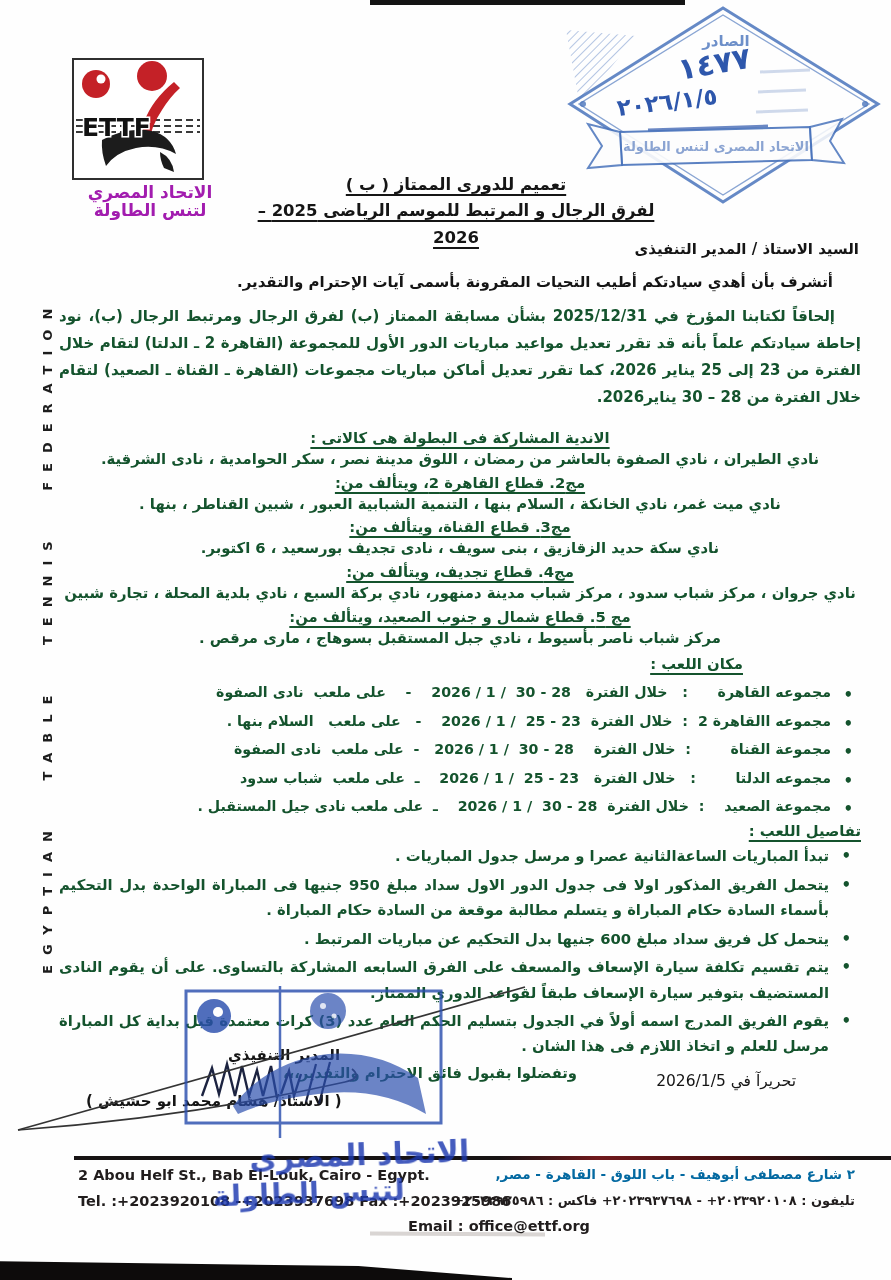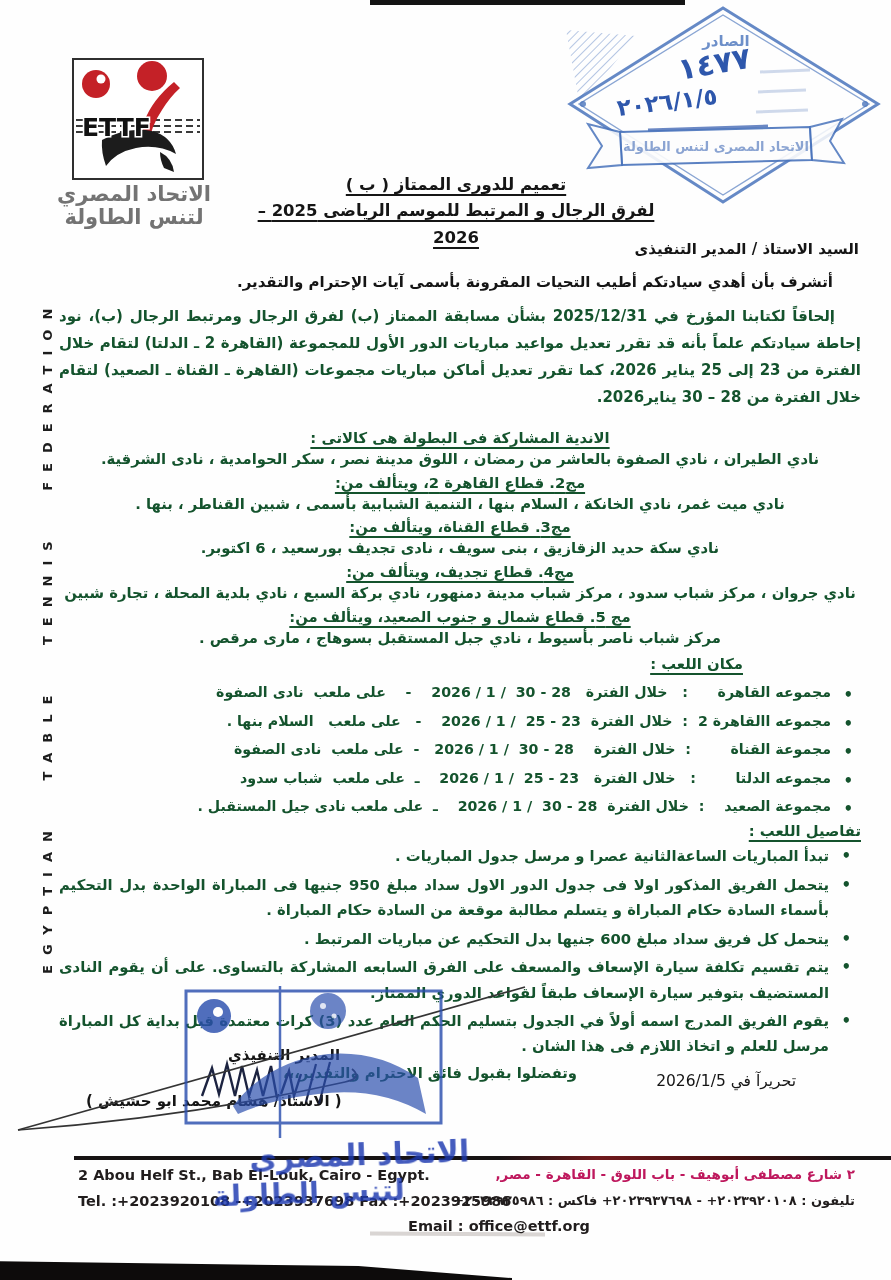--- a/index.html
+++ b/index.html
@@ -9,22 +9,22 @@
 
   
   .scan-bar{position:absolute;left:370px;top:0;width:315px;height:5px;background:#141414;}
   .scan-smudge{position:absolute;left:370px;top:1232px;width:175px;height:4px;background:#b9b2ae;opacity:.55;transform:rotate(.4deg);}
   .scan-wedge{position:absolute;left:0;top:1256px;width:512px;height:24px;background:#0d0b0b;
         clip-path:polygon(0 22%,70% 42%,100% 92%,100% 100%,0 100%);}
 
   
   .logo{position:absolute;left:72px;top:58px;width:132px;height:122px;border:2px solid #2f2f2f;background:#fff;}
   .logo svg{display:block;}
-  .logo-ar{position:absolute;left:48px;top:183px;width:172px;text-align:center;direction:rtl;
-        font-weight:bold;font-size:21px;line-height:1.08;color:#737373;}
+  .logo-ar{position:absolute;left:64px;top:183px;width:172px;text-align:center;direction:rtl;
+        font-weight:bold;font-size:17px;line-height:1.08;color:#a21caf;}
 
   
   .side-text{position:absolute;left:40px;top:974px;width:700px;transform:rotate(-90deg);transform-origin:0 0;
         white-space:nowrap;font-size:13px;font-weight:bold;letter-spacing:10px;word-spacing:26px;color:#1d1d1d;}
 
   
   .stamp-top{position:absolute;left:558px;top:0;width:332px;height:220px;}
 
   
   .title{position:absolute;left:238px;top:172px;width:436px;text-align:center;direction:rtl;
@@ -58,21 +58,21 @@
   .flourish{position:absolute;left:0;top:975px;pointer-events:none;}
 
   
   .stamp-bottom{position:absolute;left:178px;top:986px;opacity:.82;z-index:5;}
   .bstamp-text{filter:blur(.6px);}
 
   
   .footer-rule{position:absolute;left:74px;top:1156px;width:817px;height:4px;z-index:2;
         background:linear-gradient(90deg,#171314 0%,#171314 52%,#70191c 64%,#4a1012 80%,#171314 94%);}
   .footer-en-addr{position:absolute;left:78px;top:1167px;font-weight:bold;font-size:14.5px;color:#211d1d;z-index:4;}
-  .footer-ar-addr{position:absolute;right:36px;top:1166px;direction:rtl;font-weight:bold;font-size:13.5px;color:#be185d;z-index:4;}
+  .footer-ar-addr{position:absolute;right:36px;top:1166px;direction:rtl;font-weight:bold;font-size:13.5px;color:#0369a1;z-index:4;}
   .footer-en-tel{position:absolute;left:78px;top:1193px;font-weight:bold;font-size:14.5px;color:#211d1d;z-index:4;}
   .footer-ar-tel{position:absolute;right:36px;top:1193px;direction:rtl;font-weight:bold;font-size:13px;color:#211d1d;z-index:4;}
   .footer-email{position:absolute;left:408px;top:1218px;font-weight:bold;font-size:14.5px;color:#211d1d;z-index:4;}
 </style>
 </head>
 <body>
 
 <div class="page">
 
   <div class="scan-bar"></div>
@@ -135,21 +135,21 @@
   <div class="greeting">أتشرف بأن أهدي سيادتكم أطيب التحيات المقرونة بأسمى آيات الإحترام والتقدير.</div>
 
   <div class="content">
     <p class="para">إلحاقاً لكتابنا المؤرخ في 2025/12/31 بشأن مسابقة الممتاز (ب) لفرق الرجال ومرتبط الرجال (ب)، نود إحاطة سيادتكم علماً بأنه قد تقرر تعديل مواعيد مباريات الدور الأول للمجموعة (القاهرة 2 ـ الدلتا) لتقام خلال الفترة من 23 إلى 25 يناير 2026، كما تقرر تعديل أماكن مباريات مجموعات (القاهرة ـ القناة ـ الصعيد) لتقام خلال الفترة من 28 – 30 يناير2026.</p>
 
     <div class="clubs-heading"><span class="h-underline">الاندية المشاركة فى البطولة هى كالاتى :</span></div>
 
     <div class="group-clubs">نادي الطيران ، نادي الصفوة بالعاشر من رمضان  ، اللوق مدينة نصر ، سكر الحوامدية ، نادى الشرقية.</div>
 
     <div class="group-title"><span>مج2. قطاع القاهرة 2، ويتألف من:</span></div>
-    <div class="group-clubs">نادي ميت غمر، نادي الخانكة ، السلام بنها ،  التنمية الشبابية  بأسمى ، شبين القناطر ، بنها .</div>
+    <div class="group-clubs">نادي ميت غمر، نادي الخانكة ، السلام بنها ،  التنمية الشبابية  العبور ، شبين القناطر ، بنها .</div>
 
     <div class="group-title"><span>مج3. قطاع القناة، ويتألف من:</span></div>
     <div class="group-clubs">نادي سكة حديد الزقازيق  ، بنى سويف ، نادى تجديف بورسعيد ، 6 اكتوبر.</div>
 
     <div class="group-title"><span>مج4. قطاع تجديف، ويتألف من:</span></div>
     <div class="group-clubs">نادي جروان ، مركز شباب سدود ، مركز شباب مدينة دمنهور، نادي بركة السبع ، نادي بلدية المحلة ، تجارة شبين</div>
 
     <div class="group-title"><span>مج 5. قطاع شمال و جنوب الصعيد، ويتألف من:</span></div>
     <div class="group-clubs">مركز شباب ناصر بأسيوط ، نادي جبل المستقبل بسوهاج ، مارى مرقص .</div>
 

